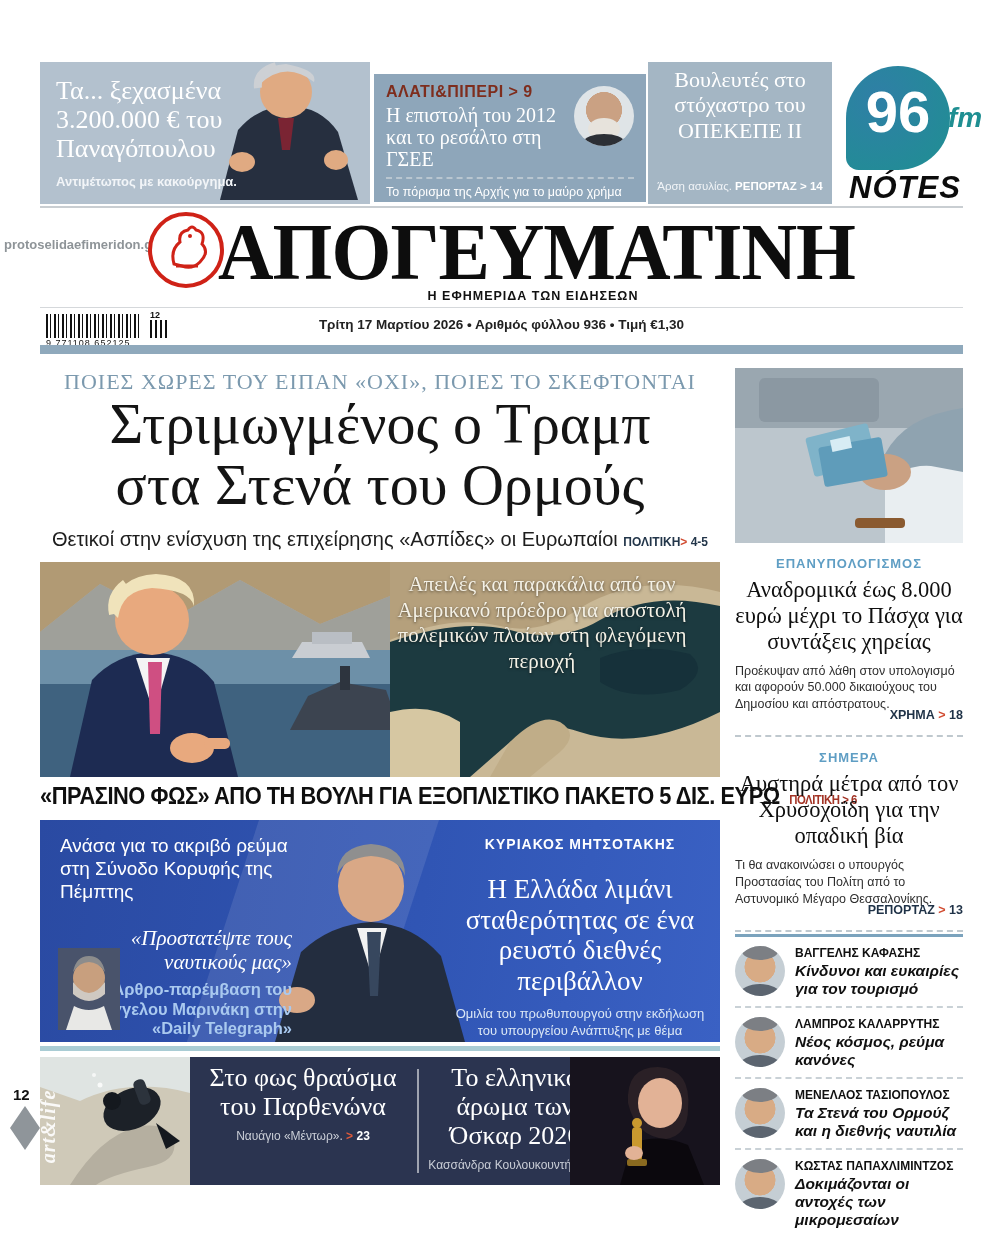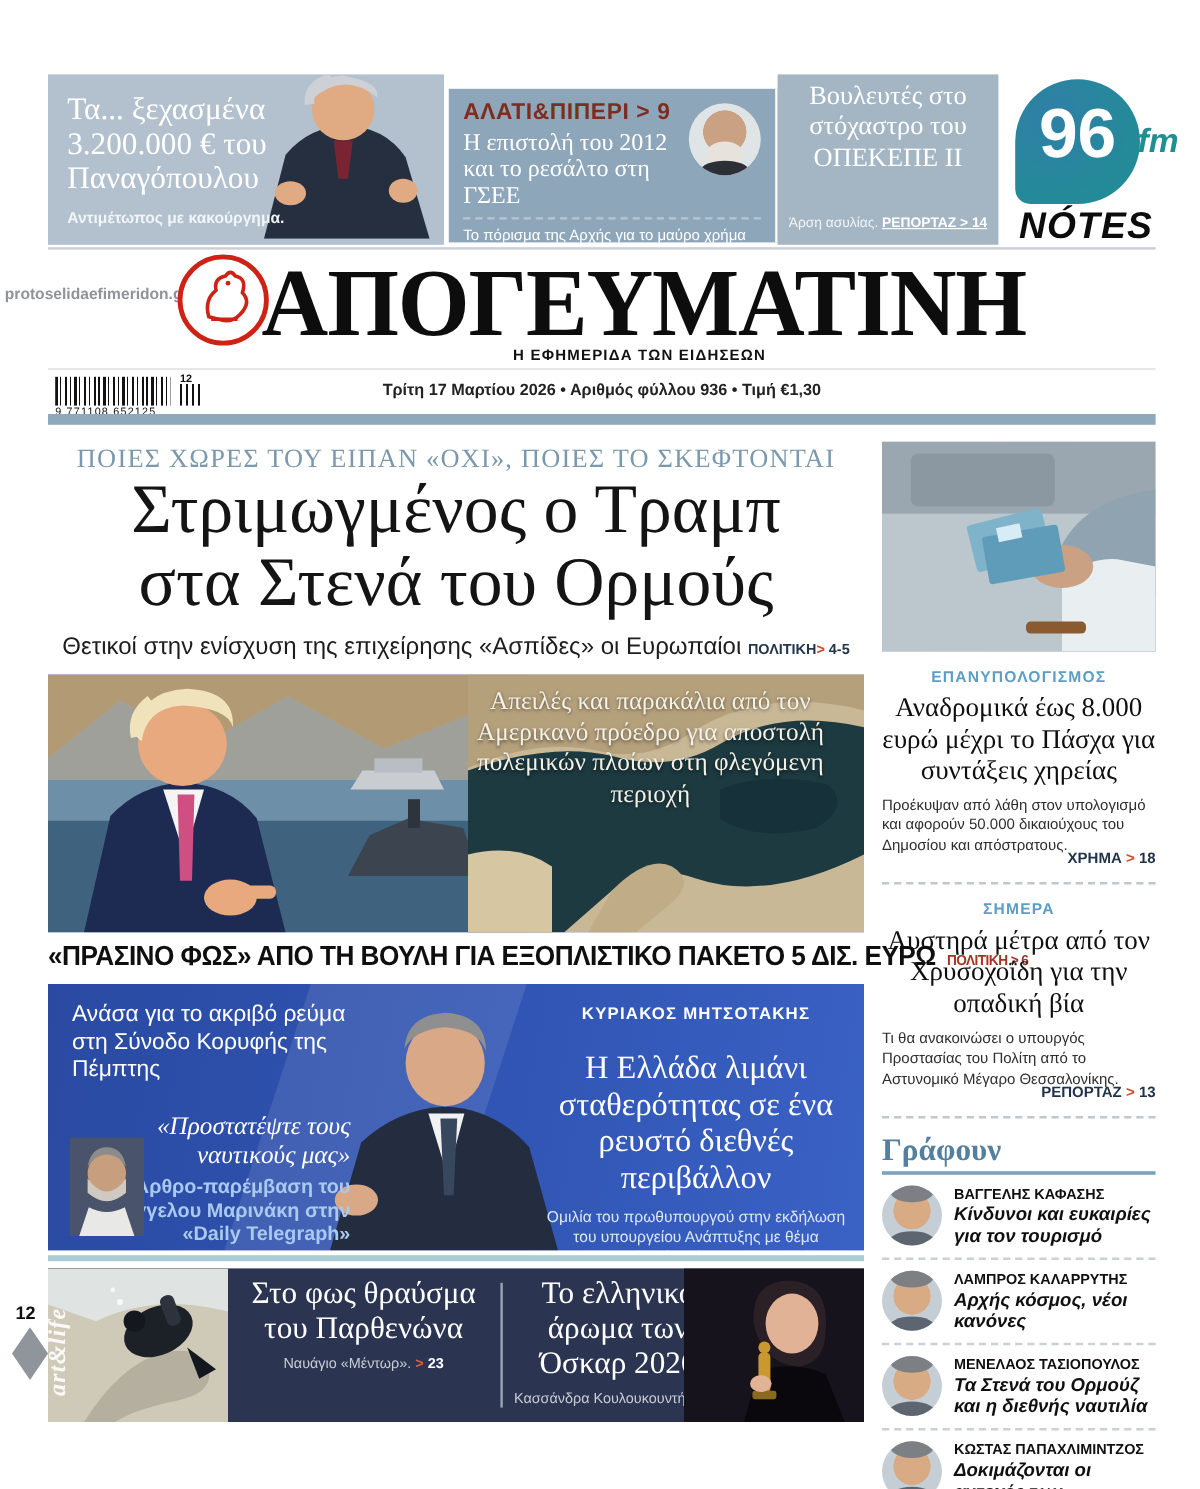--- a/index.html
+++ b/index.html
@@ -10,32 +10,32 @@
 
   
   .tbox{position:absolute;overflow:hidden;}
   .tbox1{left:40px;top:62px;width:330px;height:142px;background:#b3c1ce;}
   .tbox1-title{position:absolute;left:16px;top:14px;width:210px;font-family:"Liberation Serif",serif;
                font-size:26px;line-height:1.12;color:#ffffff;}
   .tbox1-sub{position:absolute;left:16px;top:112px;font-size:13px;font-weight:bold;color:#f2f5f8;}
   .tbox1-fig{position:absolute;right:0;bottom:0;}
   .tbox2{left:374px;top:74px;width:272px;height:128px;background:#8ea6ba;border-right:2px solid #ffffff;}
   .tbox2-inner{padding:9px 12px;}
-  .tbox2-section{font-size:19px;font-weight:bold;color:#7e2d1d;letter-spacing:.5px;}
+  .tbox2-section{font-size:16px;font-weight:bold;color:#7e2d1d;letter-spacing:.5px;}
   .tbox2-title{font-family:"Liberation Serif",serif;font-size:20px;line-height:1.1;color:#ffffff;margin-top:3px;width:190px;}
   .tbox2-dash{border-top:2px dashed #b9c6d0;margin:7px 0 6px;}
   .tbox2-body{font-size:12.5px;line-height:1.25;color:#ffffff;}
   .tbox2-avatar{position:absolute;right:12px;top:12px;width:60px;height:60px;border-radius:50%;
                 background:radial-gradient(circle at 50% 40%,#caa183 0 38%,#dfe4e7 39% 100%);overflow:hidden;}
   .tbox2-avatar:before{content:"";position:absolute;left:14px;top:32px;width:32px;height:22px;border-radius:50%;background:#e7e3dc;}
   .tbox2-avatar:after{content:"";position:absolute;left:10px;bottom:-4px;width:40px;height:16px;border-radius:50%;background:#2c2f35;}
   .tbox3{left:648px;top:62px;width:184px;height:142px;background:#a4b6c4;}
   .tbox3-title{padding:5px 12px 0;font-family:"Liberation Serif",serif;font-size:22px;line-height:1.15;color:#ffffff;text-align:center;}
   .tbox3-sub{position:absolute;left:0;right:0;bottom:12px;text-align:center;font-size:11.5px;color:#f1f4f7;}
-  .tbox3-sub b{color:#ffffff;text-decoration:underline;}
+  .tbox3-sub b{color:#ffffff;}
 
   
   .radio{left:842px;top:64px;width:126px;height:140px;}
   .radio-bubble{position:absolute;left:4px;top:2px;width:104px;height:104px;border-radius:50% 50% 50% 12%;
                 background:radial-gradient(circle at 30% 30%,#2f7fa6,#1f8f92);}
   .radio-num{position:absolute;left:4px;top:14px;width:104px;text-align:center;font-size:58px;font-weight:bold;color:#ffffff;}
   .radio-fm{position:absolute;left:106px;top:38px;font-size:28px;font-weight:bold;font-style:italic;color:#1f8f92;}
   .radio-name{position:absolute;left:0;top:106px;width:126px;text-align:center;font-size:31px;font-weight:900;
               font-style:italic;color:#0c0c0c;letter-spacing:1px;}
 
@@ -390,35 +390,34 @@
       <div class="sb-title">Αυστηρά μέτρα από τον Χρυσοχοΐδη για την οπαδική βία</div>
       <p class="sb-body">Τι θα ανακοινώσει ο υπουργός Προστασίας του Πολίτη από το Αστυνομικό Μέγαρο Θεσσαλονίκης.</p>
       <div class="sb-ref">
         <span>ΡΕΠΟΡΤΑΖ</span>
         <span class="arr">&gt;</span>
         <span>13</span>
       </div>
       <div class="sb-dash"></div>
     </div>
 
-    <div class="gr-header">Γράφουν</div>
     <div class="gr-rule"></div>
 
     <div class="columnist">
       <div class="col-avatar"></div>
       <div class="col-text">
         <div class="col-name">ΒΑΓΓΕΛΗΣ ΚΑΦΑΣΗΣ</div>
         <div class="col-title">Κίνδυνοι και ευκαιρίες για τον τουρισμό</div>
       </div>
     </div>
     <div class="columnist">
       <div class="col-avatar"></div>
       <div class="col-text">
         <div class="col-name">ΛΑΜΠΡΟΣ ΚΑΛΑΡΡΥΤΗΣ</div>
-        <div class="col-title">Αρχής κόσμος, νέοι κανόνες</div>
+        <div class="col-title">Νέος κόσμος, ρεύμα κανόνες</div>
       </div>
     </div>
     <div class="columnist">
       <div class="col-avatar"></div>
       <div class="col-text">
         <div class="col-name">ΜΕΝΕΛΑΟΣ ΤΑΣΙΟΠΟΥΛΟΣ</div>
         <div class="col-title">Τα Στενά του Ορμούζ και η διεθνής ναυτιλία</div>
       </div>
     </div>
     <div class="columnist">

